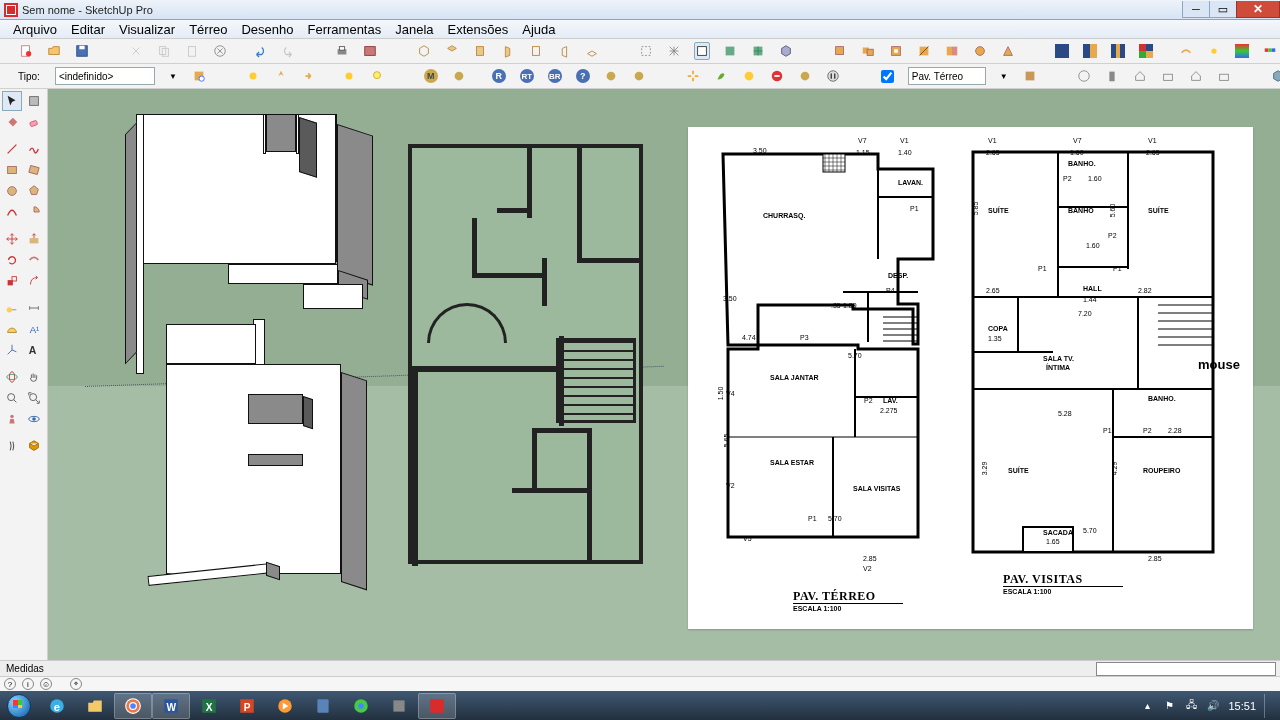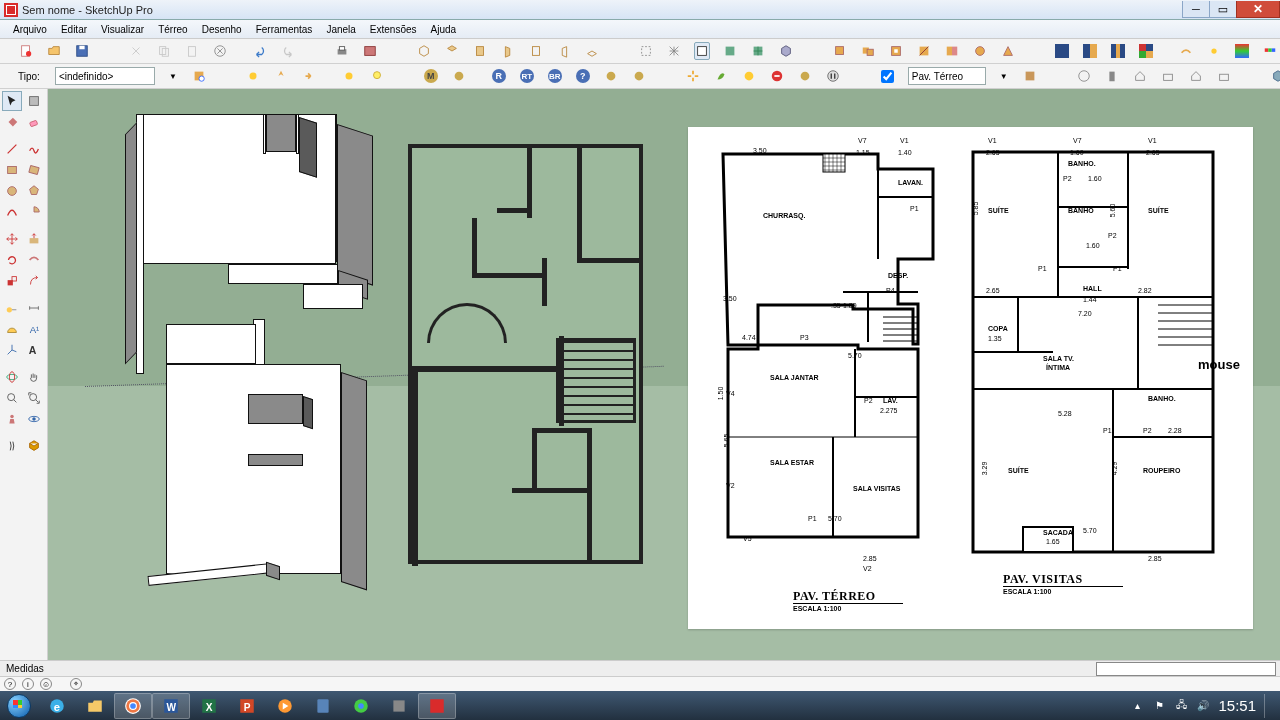--- a/index.html
+++ b/index.html
@@ -9,21 +9,21 @@
 .titlebar { height:20px; background:linear-gradient(#eef3f9,#d6e4f5); display:flex; align-items:center; padding-left:4px; border-bottom:1px solid #8aa; }
 .titlebar .app-icon { width:14px; height:14px; background:#d92b2b; margin-right:4px; position:relative; }
 .titlebar .app-icon::after{content:'';position:absolute;inset:2px;border:1px solid #fff;}
 .titlebar .title { font-size:11px; color:#222; }
 .win-btns { margin-left:auto; display:flex; }
 .win-btn { width:28px; height:17px; display:flex; align-items:center; justify-content:center; font-size:11px; color:#000; background:#dbe6f4; border:1px solid #8ba6c7; border-top:none; margin-left:-1px;}
 .win-btn.close { background:#d04c3a; color:#fff; width:44px; border-color:#a03020;}
 .win-btn.close span{font-size:12px; font-weight:bold;}
 
 
-.menubar { height:19px; background:linear-gradient(#f4f7fb,#e5ecf5); display:flex; align-items:center; padding-left:6px; font-size:10px; gap:0; border-bottom:1px solid #ccc;}
+.menubar { height:19px; background:linear-gradient(#f4f7fb,#e5ecf5); display:flex; align-items:center; padding-left:6px; font-size:13px; gap:0; border-bottom:1px solid #ccc;}
 .menubar span { padding:2px 7px; cursor:default; }
 
 
 .toolbar-row { height:25px; background:#f3f3f3; border-bottom:1px solid #d0d0d0; display:flex; align-items:center; padding:0 4px; gap:12px; }
 .tb-grip { width:5px; height:18px; background:repeating-linear-gradient(to bottom,#aaa 0 1px,transparent 1px 3px); margin-right:2px; }
 .tb-ico { width:18px; height:18px; display:flex; align-items:center; justify-content:center; cursor:pointer; border:1px solid transparent; border-radius:2px; }
 .tb-ico svg, .tb-ico div { width:14px; height:14px; }
 .sep { width:6px; }
 .dropdown-input { height:18px; font-size:10px; border:1px solid #9aa; padding:0 3px; background:#fff; }
 
@@ -52,21 +52,21 @@
 .start-orb { width:38px; height:29px; display:flex; align-items:center; justify-content:center; }
 .start-orb div { width:24px; height:24px; border-radius:50%; background:radial-gradient(circle at 30% 30%,#88d1ff,#0a5caa); border:1px solid #0b3a66; position:relative;}
 .start-orb div::after{content:'';position:absolute;inset:5px;background:
   linear-gradient(#f33,#f33)0 0/45% 45% no-repeat,
   linear-gradient(#3c3,#3c3)55% 0/45% 45% no-repeat,
   linear-gradient(#38f,#38f)0 55%/45% 45% no-repeat,
   linear-gradient(#fc3,#fc3)55% 55%/45% 45% no-repeat;}
 .task-item { width:38px; height:26px; display:flex; align-items:center; justify-content:center; border-radius:2px;}
 .task-item.active { background:rgba(255,255,255,0.18); box-shadow:inset 0 0 0 1px rgba(255,255,255,0.25);}
 .tray { margin-left:auto; display:flex; align-items:center; color:#fff; font-size:10px; gap:8px; padding-right:8px;}
-.tray .clock{font-size:15px;}
+.tray .clock{font-size:11px;}
 .tray-ico{width:14px;height:14px;display:flex;align-items:center;justify-content:center;color:#fff;}
 
 
 .pt { position:absolute; font-size:7px; font-family:Arial; }
 .ptb { font-weight:bold; }
 .plan-title{position:absolute;font-size:12px;font-weight:bold;font-family:"Times New Roman",serif;letter-spacing:0.5px;}
 .plan-sub{position:absolute;font-size:7px;font-weight:bold;}
 
 
 .outline-panel{position:absolute;background:#9db99d;border:3px solid #222;}

